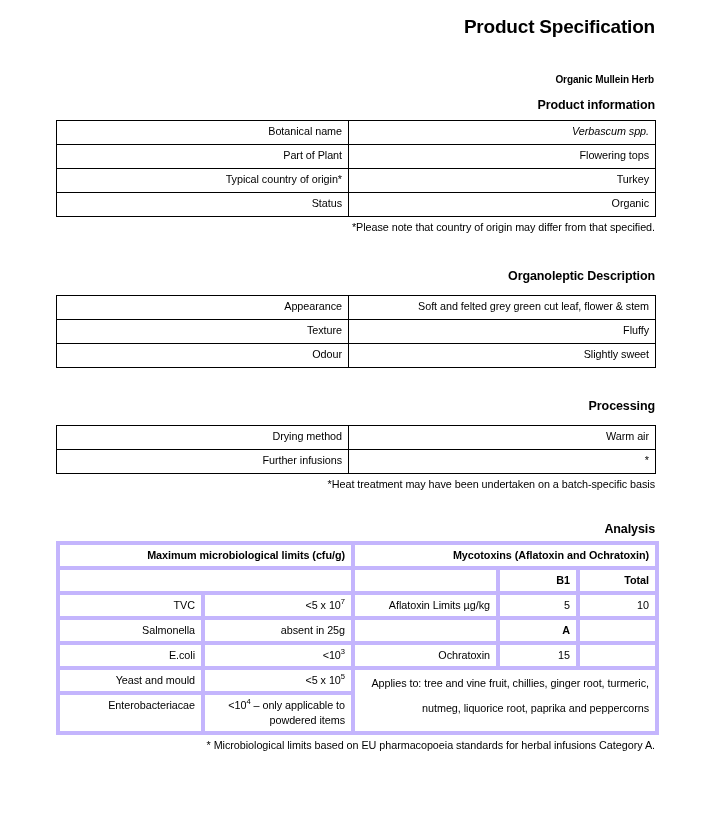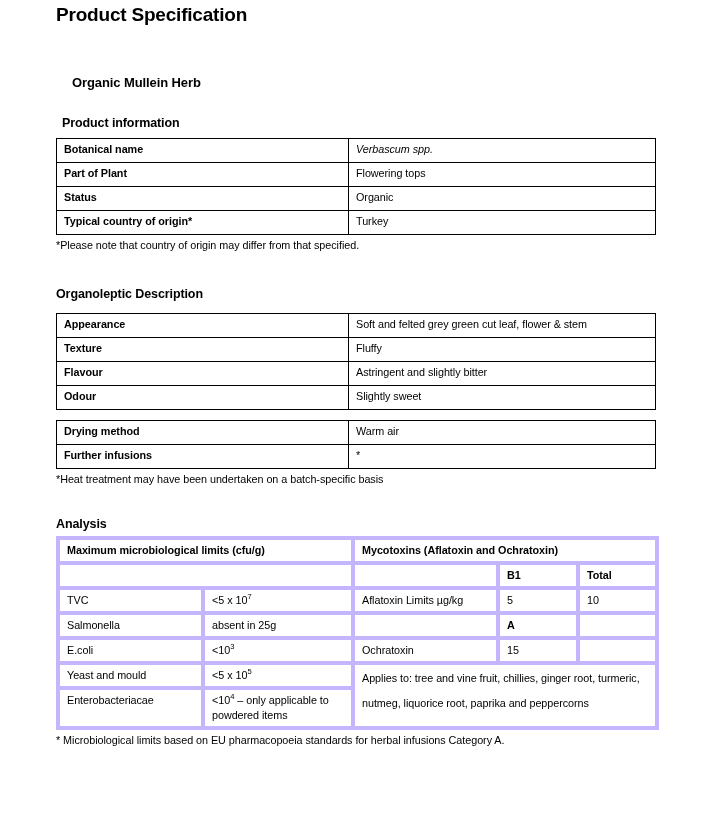--- a/index.html
+++ b/index.html
@@ -13,34 +13,35 @@
     height: 818px;
     font-family: "Liberation Sans", sans-serif;
     color: #000000;
     overflow: hidden;
   }
   .page {
     position: relative;
     width: 711px;
     height: 818px;
     box-sizing: border-box;
-    padding: 0 56px;
+    padding: 12px 56px;
+    text-align: right;
   }
   .doc-title {
     font-size: 19px;
     font-weight: bold;
     letter-spacing: -0.2px;
     margin: 0;
     padding-top: 3px;
     line-height: 24px;
   }
   .product-title {
-    font-size: 13px;
+    font-size: 10px;
     font-weight: bold;
-    margin: 16px;
+    margin: 1px;
     padding-top: 30px;
     line-height: 20px;
     letter-spacing: -0.1px;
   }
   .section-heading {
     font-size: 12.5px;
     font-weight: bold;
     margin: 0;
     line-height: 17px;
     letter-spacing: -0.1px;
@@ -76,21 +77,21 @@
   .tbl-gap-sm { height: 6px; }
 
   table.spec td {
     border: 1px solid #000000;
     padding: 3px 6px 3px 7px;
     vertical-align: top;
     line-height: 15px;
     letter-spacing: -0.05px;
   }
   table.spec td.label {
-    font-weight: bold;
+    font-weight: normal;
   }
   table.spec td.h22 { height: 17px; }
   .italic { font-style: italic; }
 
   
   table.analysis {
     border-collapse: collapse;
     width: 599px;
     table-layout: fixed;
     font-size: 10.8px;
@@ -134,26 +135,26 @@
     <tbody>
       <tr>
         <td class="label h22">Botanical name</td>
         <td class="h22"><span class="italic">Verbascum spp.</span></td>
       </tr>
       <tr>
         <td class="label h22">Part of Plant</td>
         <td class="h22">Flowering tops</td>
       </tr>
       <tr>
+        <td class="label h22">Typical country of origin*</td>
+        <td class="h22">Turkey</td>
+      </tr>
+      <tr>
         <td class="label h22">Status</td>
         <td class="h22">Organic</td>
-      </tr>
-      <tr>
-        <td class="label h22">Typical country of origin*</td>
-        <td class="h22">Turkey</td>
       </tr>
     </tbody>
   </table>
 
   <p class="footnote">*Please note that country of origin may differ from that specified.</p>
 
   <h3 class="section-heading sh-organoleptic">Organoleptic Description</h3>
 
   <div class="tbl-gap"></div>
 
@@ -165,30 +166,27 @@
     <tbody>
       <tr>
         <td class="label h22">Appearance</td>
         <td class="h22">Soft and felted grey green cut leaf, flower &amp; stem</td>
       </tr>
       <tr>
         <td class="label h22">Texture</td>
         <td class="h22">Fluffy</td>
       </tr>
       <tr>
-        <td class="label h22">Flavour</td>
-        <td class="h22">Astringent and slightly bitter</td>
-      </tr>
-      <tr>
         <td class="label h22">Odour</td>
         <td class="h22">Slightly sweet</td>
       </tr>
     </tbody>
   </table>
 
+  <h3 class="section-heading sh-processing">Processing</h3>
 
   <div class="tbl-gap"></div>
 
   <table class="spec">
     <colgroup>
         <col style="width:292px">
         <col style="width:307px">
       </colgroup>
     <tbody>
       <tr>

